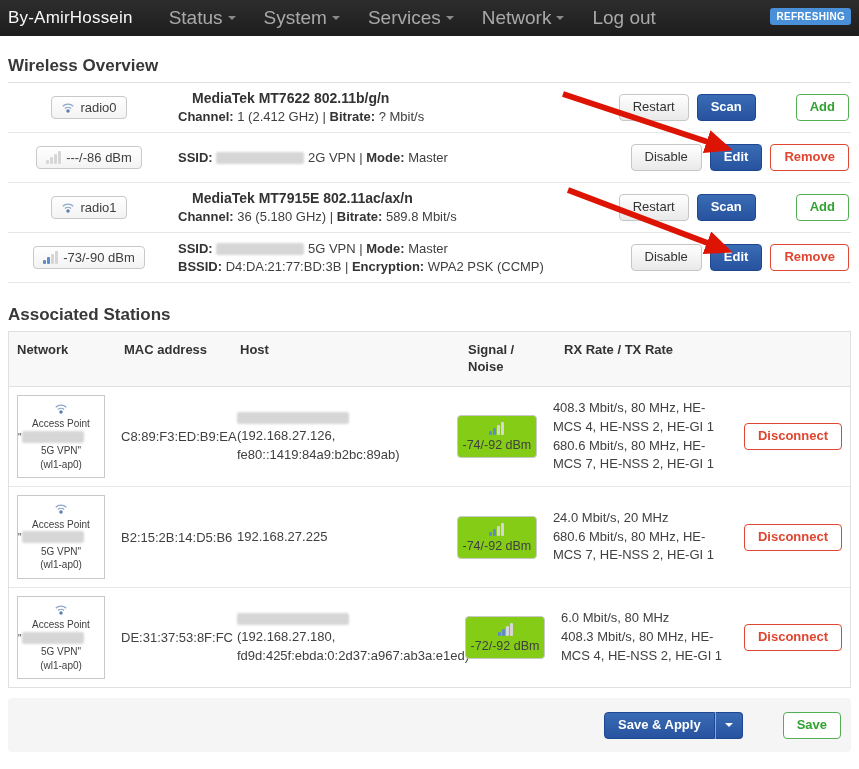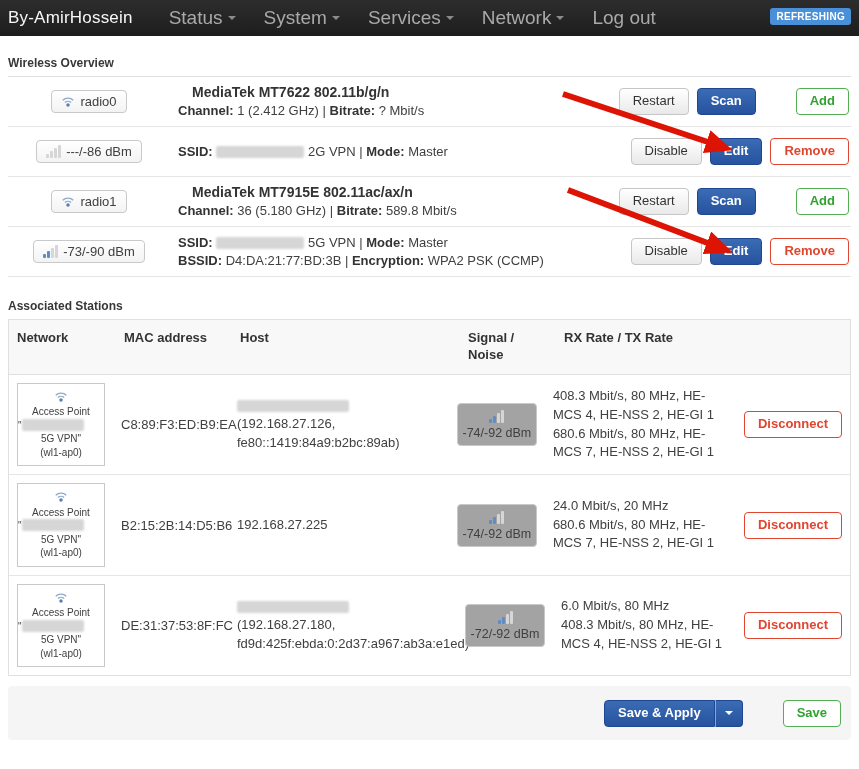--- a/index.html
+++ b/index.html
@@ -19,21 +19,21 @@
   .nav-item { color:#a9a9a9; font-size:19px; padding:0 14px; cursor:pointer; display:flex; align-items:center; gap:5px; }
   .caret-down { width:0; height:0; border-left:4px solid transparent; border-right:4px solid transparent; border-top:4px solid #8a8a8a; display:inline-block; }
   .refresh-badge {
     position:absolute; right:8px; top:8px;
     background:#4a90d9; color:#fff; font-size:10px; font-weight:bold;
     padding:3px 6px; border-radius:3px; letter-spacing:.3px;
   }
 
   
   .content { padding:0 8px; }
-  h2.section-title { font-size:12px; font-weight:bold; color:#383838; margin:20px 0 6px 0; }
+  h2.section-title { font-size:17px; font-weight:bold; color:#383838; margin:20px 0 6px 0; }
 
   
   .wifi-table { width:100%; border-top:1px solid #e0e0e0; }
   .wifi-row { display:flex; align-items:center; min-height:50px; border-bottom:1px solid #e6e6e6; }
   .wifi-col-badge { width:162px; display:flex; justify-content:center; }
   .wifi-col-info { flex:1; padding:6px 8px; line-height:1.35; }
   .wifi-col-actions { width:268px; display:flex; justify-content:flex-end; align-items:center; gap:8px; padding-right:2px; }
   .radio-title { font-size:14px; font-weight:bold; color:#333;margin-left:14px; }
   .pill {
     display:inline-flex; align-items:center; gap:5px;
@@ -76,21 +76,21 @@
   .c-host{width:228px; line-height:1.4;}
   .c-sig{width:96px; display:flex; justify-content:center;}
   .c-rate{width:198px; line-height:1.45;}
   .c-act{flex:1; display:flex; justify-content:center;}
 
   .net-badge {
     border:1px solid #c9c9c9; border-radius:0; background:#fff;
     width:88px; text-align:center; padding:6px 0; font-size:10px; line-height:1.35; color:#404040;
   }
   .sig-badge {
-    border:1px solid #c9c9c9; border-radius:4px; background:#a3a3a3;
+    border:1px solid #c9c9c9; border-radius:4px; background:#84cc16;
     width:80px; text-align:center; padding:6px 4px 5px; font-size:12.5px; color:#404040;
   }
   .sig-badge .bars { margin-bottom:3px; }
 
   
   .wifi-icon { display:inline-block; vertical-align:-2px; }
 
   
   .page-actions {
     margin:10px 8px 0 8px; background:#f5f5f5; border-radius:4px;

